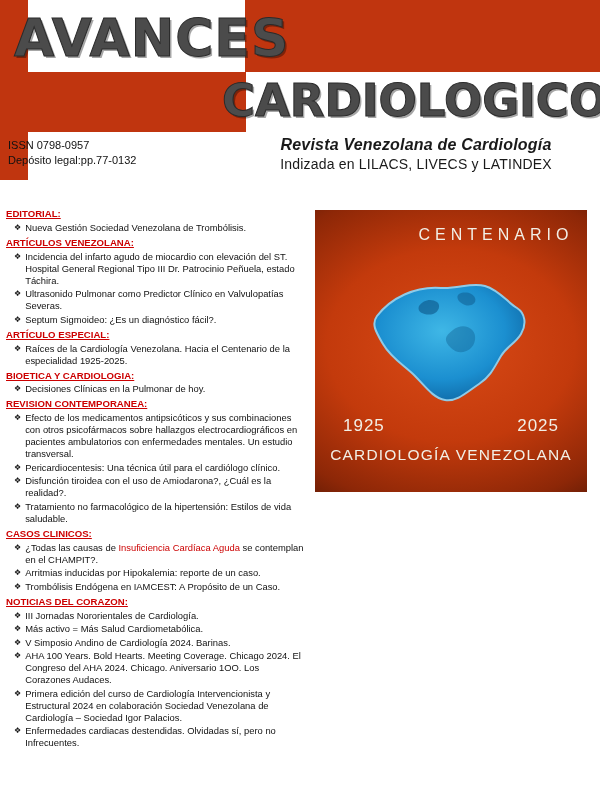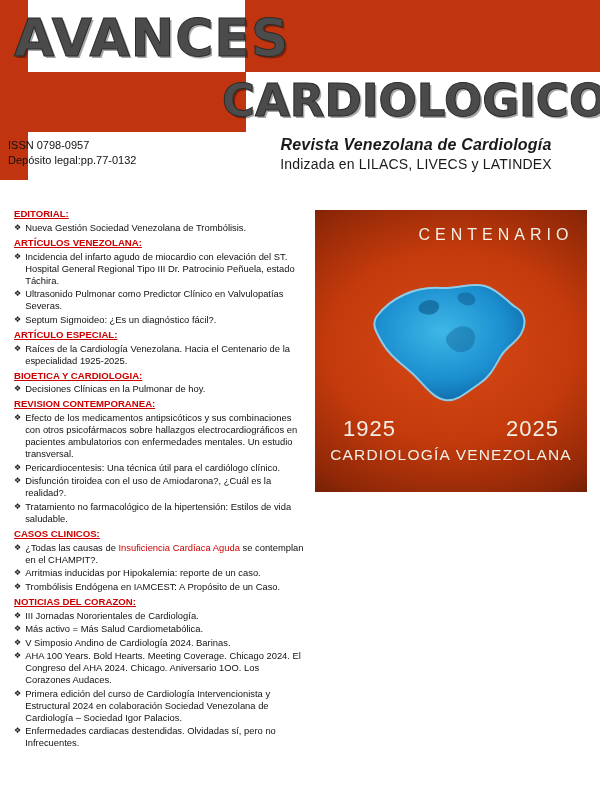--- a/index.html
+++ b/index.html
@@ -115,21 +115,20 @@
     color: #111;
     line-height: 1.28;
   }
   .sec-head {
     color: #cc0000;
     font-weight: bold;
     font-size: 9.6px;
     text-decoration: underline;
     margin-top: 3px;
     margin-bottom: 1px;
-    margin-left: 8px;
   }
   .sec-head.first { margin-top: 0; }
   .item {
     display: flex;
     align-items: flex-start;
     margin: 1.5px 0 1.5px 8px;
   }
   .bullet {
     color: #111;
     font-size: 8px;
@@ -167,21 +166,21 @@
     position: absolute;
     left: 52px;
     top: 62px;
     width: 168px;
     height: 140px;
   }
   .year-left, .year-right {
     position: absolute;
     top: 206px;
     color: #f2efe6;
-    font-size: 22px;
+    font-size: 17px;
     letter-spacing: 1px;
   }
   .year-left { left: 28px; }
   .year-right { right: 28px; margin-left: 28px; }
   .cent-sub {
     position: absolute;
     top: 236px;
     left: 0;
     width: 100%;
     text-align: center;

